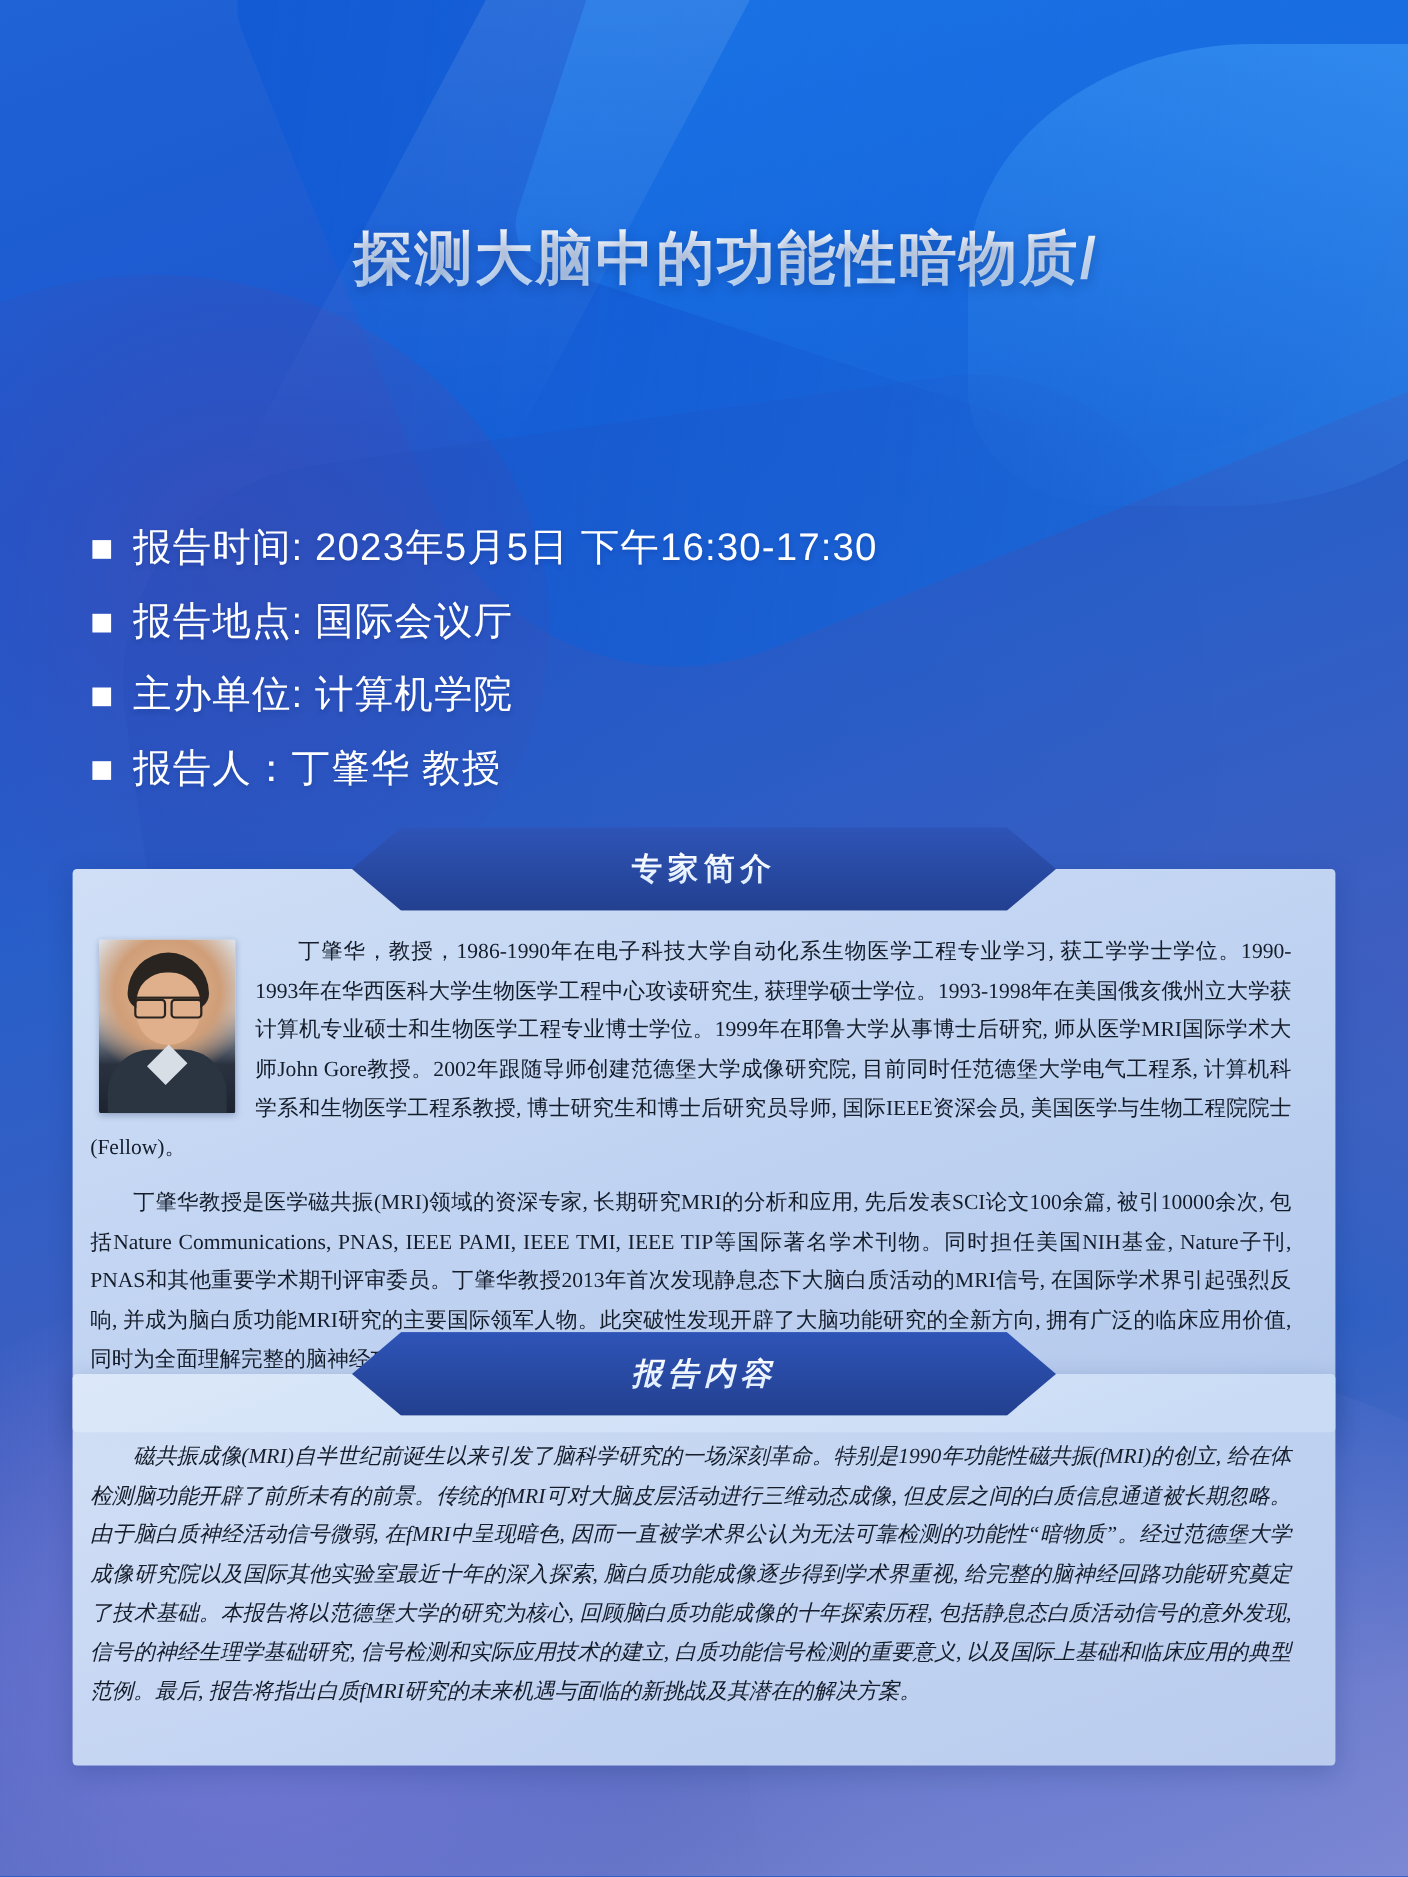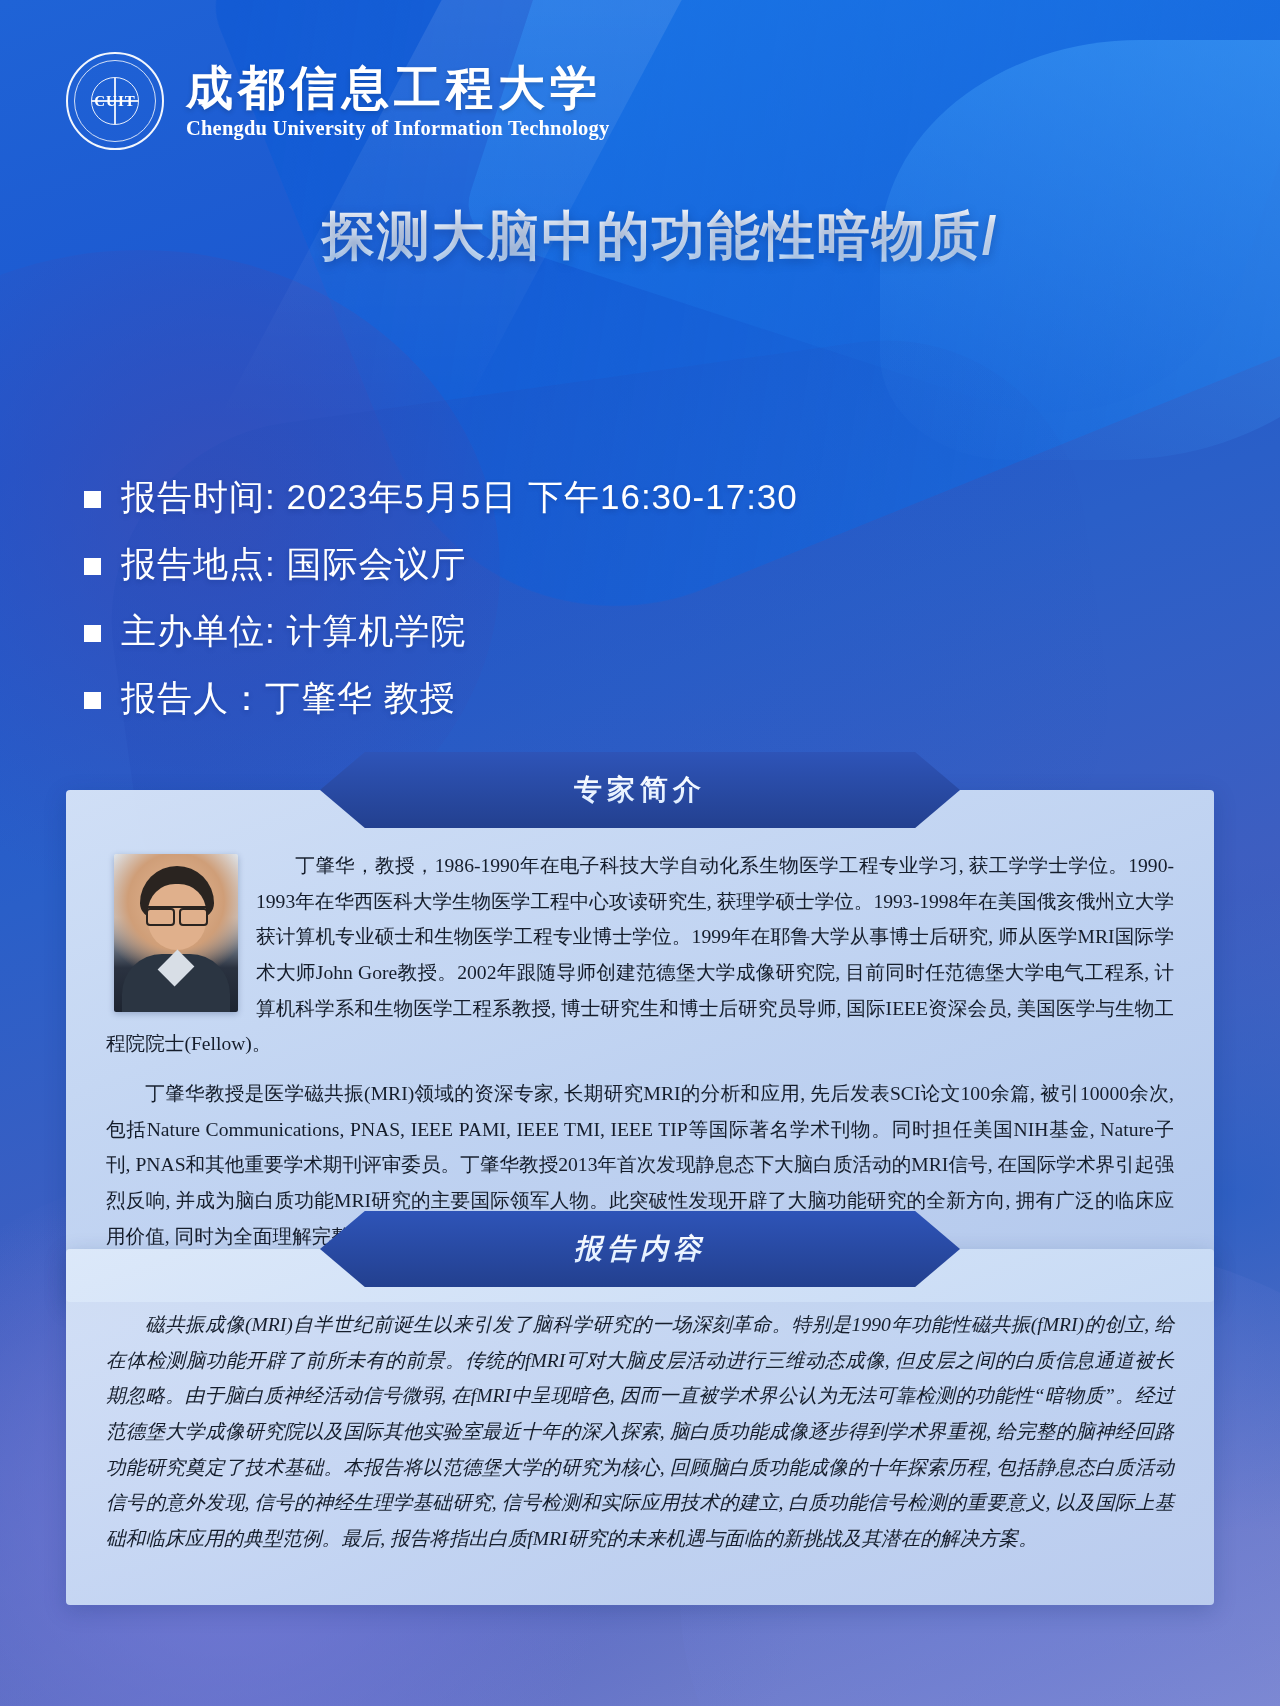--- a/index.html
+++ b/index.html
@@ -198,21 +198,21 @@
   
   .section {
     position: absolute;
     left: 66px;
     width: 1148px;
     z-index: 5;
   }
   .section-body {
     background: linear-gradient(160deg, rgba(222,234,250,0.92) 0%, rgba(204,222,246,0.9) 55%, rgba(196,214,242,0.88) 100%);
     border-radius: 4px;
-    padding: 58px 40px 34px 40px;
+    padding: 58px 40px 34px 16px;
     box-shadow: 0 6px 22px rgba(12,40,100,0.22);
   }
   .banner {
     position: absolute;
     top: 0; left: 50%;
     transform: translate(-50%, -50%);
     width: 640px;
     height: 76px;
     display: flex;
     align-items: center;
@@ -313,30 +313,20 @@
 <div class="poster">
   <div class="bg-shape bg-a"></div>
   <div class="bg-shape bg-b"></div>
   <div class="bg-shape bg-c"></div>
   <div class="bg-shape bg-d"></div>
   <div class="bg-shape bg-g"></div>
   <div class="bg-shape bg-e"></div>
   <div class="bg-shape bg-f"></div>
   <div class="bg-shape bg-diag"></div>
 
-  <div class="header">
-    <div class="logo-seal">
-      <div class="globe"></div>
-      <div class="cuit">CUIT</div>
-    </div>
-    <div class="logo-text">
-      <div class="cn">成都信息工程大学</div>
-      <div class="en">Chengdu University of Information Technology</div>
-    </div>
-  </div>
 
   <div class="title-block">
     <div class="title-line">探测大脑中的功能性暗物质/</div>
   </div>
 
   <div class="info-list">
     <div class="info-row">
       <span class="info-bullet"></span>
       <span class="info-text">报告时间: 2023年5月5日 下午16:30-17:30</span>
     </div>

